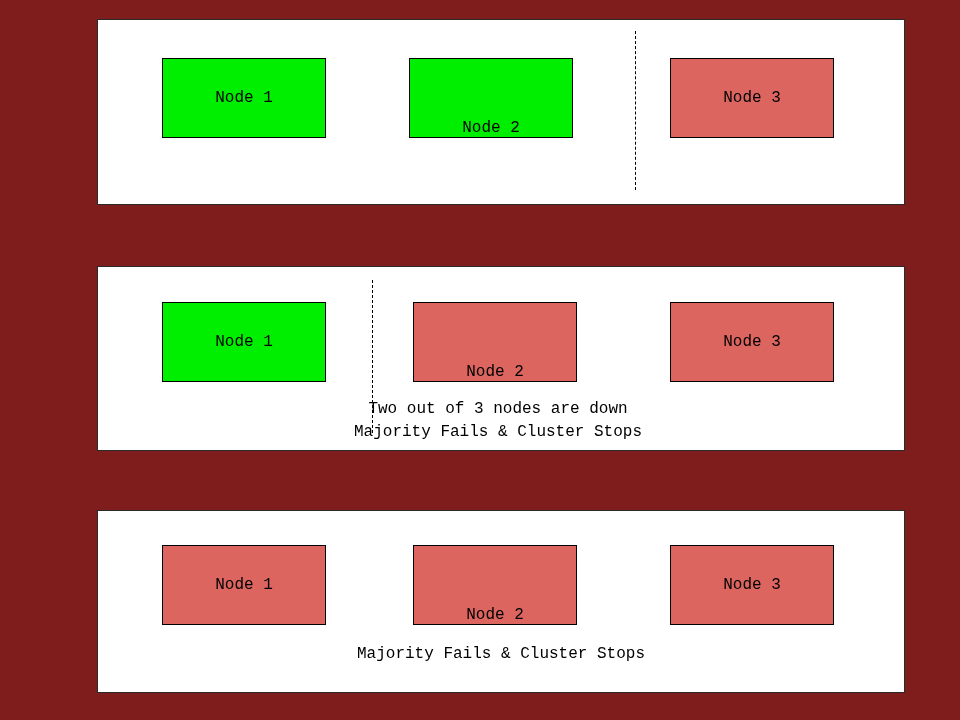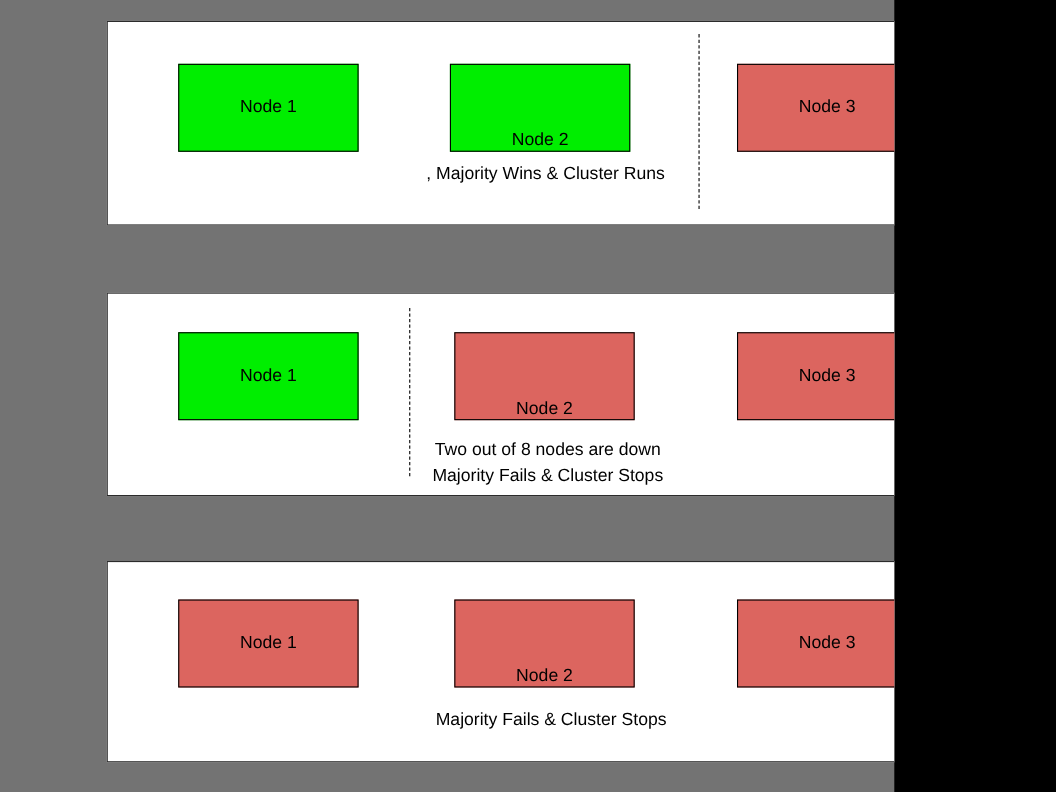--- a/index.html
+++ b/index.html
@@ -2,24 +2,24 @@
 <html><head>
 <meta charset="utf-8">
 <style>
   html, body {
     margin: 0;
     padding: 0;
     background: #000;
   }
   #page {
     position: relative;
-    width: 813px;
+    width: 960px;
     height: 720px;
-    background: #737373;
-    font-family: Liberation Sans, sans-serif;
+    background: #7f1d1d;
+    font-family: Liberation Mono, monospace;
     color: #000000;
     overflow: hidden;
   }
   .panel {
     position: absolute;
     left: 97px;
     width: 806px;
     background: #ffffff;
     border: 1px solid #2b2b2b;
   }
@@ -79,37 +79,36 @@
       <span>Node 1</span>
     </div>
     <div class="node up slot-2">
       <span>Node 2</span>
     </div>
     <div class="node down slot-3">
       <span>Node 3</span>
     </div>
     <div class="divider"></div>
     <div class="caption">
-      <div>, Majority Wins &amp; Cluster Runs</div>
     </div>
   </div>
 
   <div class="panel" id="panel-2">
     <div class="node up slot-1">
       <span>Node 1</span>
     </div>
     <div class="node down slot-2">
       <span>Node 2</span>
     </div>
     <div class="node down slot-3">
       <span>Node 3</span>
     </div>
     <div class="divider"></div>
     <div class="caption">
-      <div>Two out of 8 nodes are down</div>
+      <div>Two out of 3 nodes are down</div>
       <div>Majority Fails &amp; Cluster Stops</div>
     </div>
   </div>
 
   <div class="panel" id="panel-3">
     <div class="node down slot-1">
       <span>Node 1</span>
     </div>
     <div class="node down slot-2">
       <span>Node 2</span>

